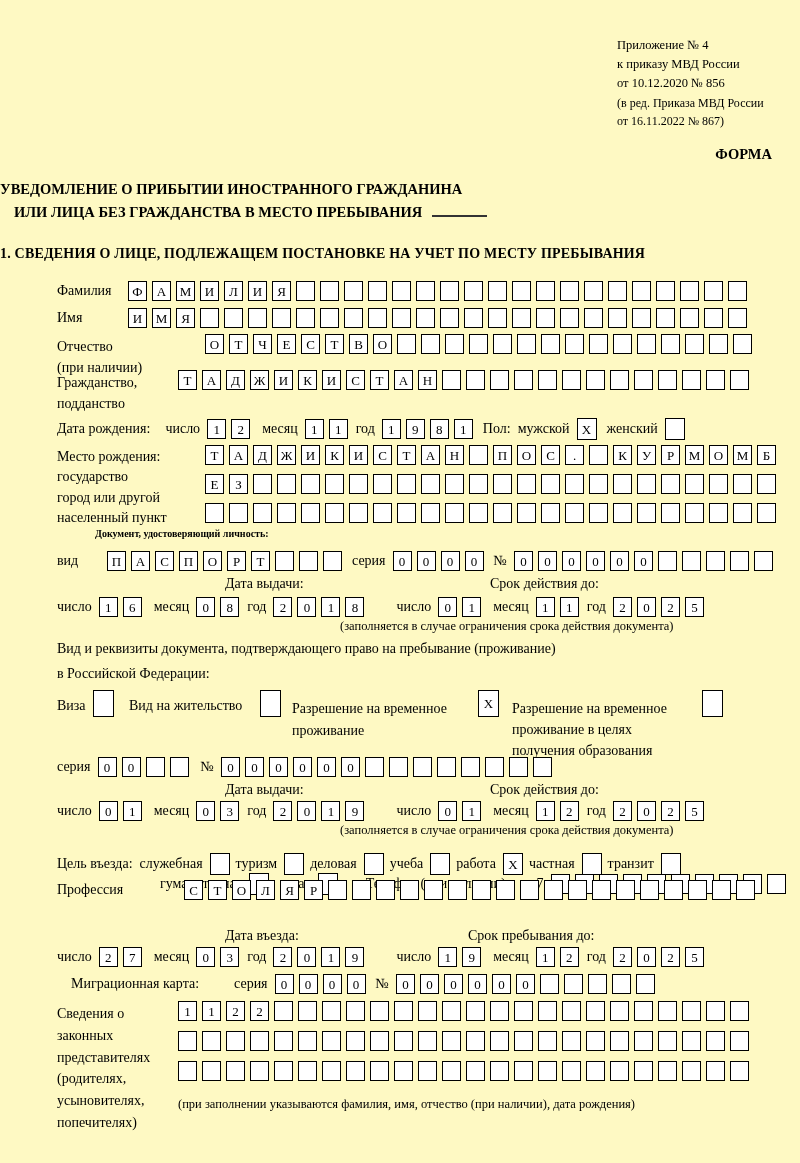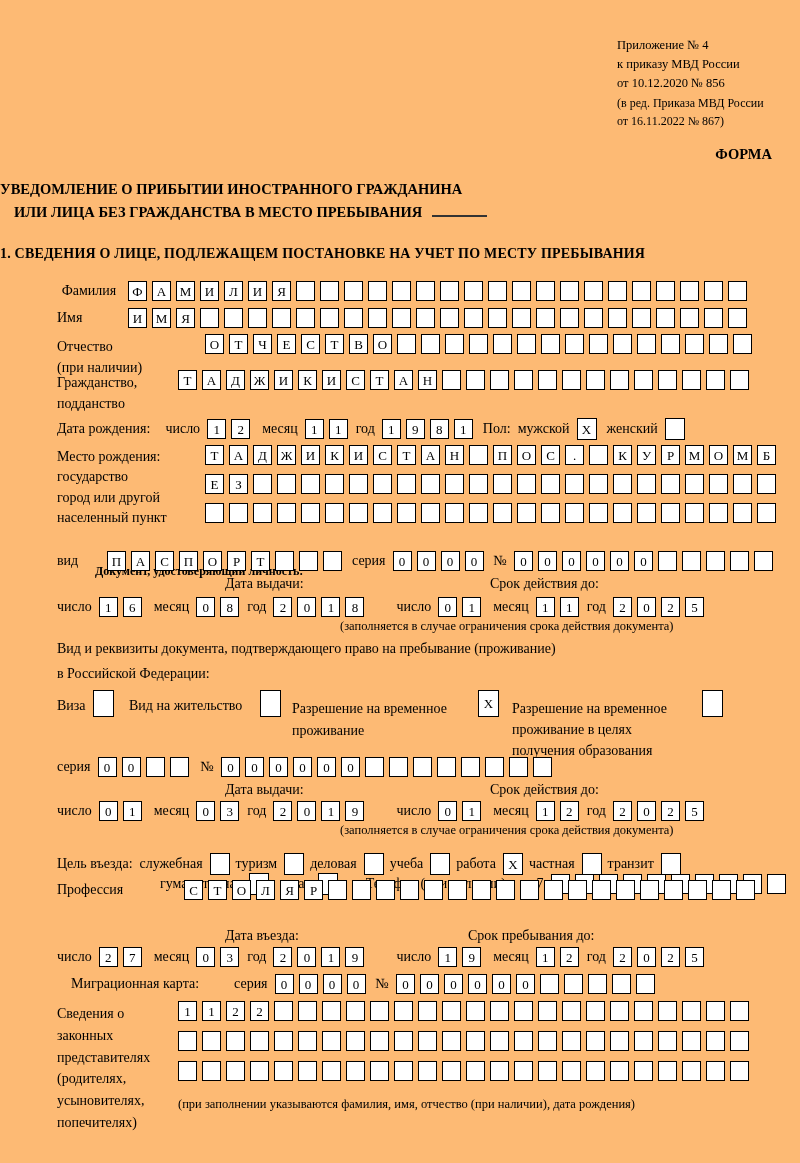--- a/index.html
+++ b/index.html
@@ -1,18 +1,18 @@
 <!DOCTYPE html>
 <html><head>
 <meta charset="utf-8">
 <style>
   * { box-sizing: border-box; }
   html,body { margin:0; padding:0; background:#ffffff; }
   .page {
-    position:relative; width:800px; height:1163px; background:#fdba74;
+    position:relative; width:800px; height:1163px; background:#fef9c3;
     font-family:"Liberation Serif","DejaVu Serif",serif; color:#000; font-size:14px;
     overflow:hidden;
   }
   .abs { position:absolute; }
   .row { position:absolute; display:flex; align-items:center; white-space:nowrap; }
   .cells { display:inline-flex; gap:5px; flex:none; }
   .cell {
     flex:none; width:19px; height:20px; border:1.6px solid #000;
     display:inline-flex; align-items:center; justify-content:center;
     font-size:13px; line-height:1; background:#fff;
@@ -45,21 +45,21 @@
 
   <div class="abs b" style="left:0; top:146px; width:772px; text-align:right; font-size:14.5px;">ФОРМА</div>
 
   <div class="abs b c" style="left:0; top:181px; width:800px; font-size:14.5px;">УВЕДОМЛЕНИЕ О ПРИБЫТИИ ИНОСТРАННОГО ГРАЖДАНИНА</div>
   <div class="abs b c" style="left:14px; top:203px; width:800px; font-size:14.5px;">
     <span>ИЛИ ЛИЦА БЕЗ ГРАЖДАНСТВА В МЕСТО ПРЕБЫВАНИЯ</span><span class="title-blank"></span>
   </div>
 
   <div class="abs b c" style="left:0; top:246px; width:800px; font-size:14px; letter-spacing:0.2px;">1. СВЕДЕНИЯ О ЛИЦЕ, ПОДЛЕЖАЩЕМ ПОСТАНОВКЕ НА УЧЕТ ПО МЕСТУ ПРЕБЫВАНИЯ</div>
 
-  <div class="row" style="top:281px; left:57px;text-align:center;">
+  <div class="row" style="top:281px; left:57px;">
     <span class="lbl" style="width:64px">Фамилия</span>
     <span class="cells">
         <span class="cell">Ф</span>
         <span class="cell">А</span>
         <span class="cell">М</span>
         <span class="cell">И</span>
         <span class="cell">Л</span>
         <span class="cell">И</span>
         <span class="cell">Я</span>
         <span class="cell"></span>
@@ -295,21 +295,21 @@
         <span class="cell"></span>
         <span class="cell"></span>
         <span class="cell"></span>
         <span class="cell"></span>
         <span class="cell"></span>
         <span class="cell"></span>
         <span class="cell"></span>
       </span>
   </div>
 
-  <div class="abs b c" style="left:95px; top:528px; width:700px; font-size:12px;margin-top:36px;">Документ, удостоверяющий личность:</div>
+  <div class="abs b c" style="left:95px; top:528px; width:700px; font-size:10px;">Документ, удостоверяющий личность:</div>
 
   <div class="row" style="top:551px; left:57px;">
     <span class="lbl" style="width:43px">вид</span>
     <span class="cells">
         <span class="cell">П</span>
         <span class="cell">А</span>
         <span class="cell">С</span>
         <span class="cell">П</span>
         <span class="cell">О</span>
         <span class="cell">Р</span>

